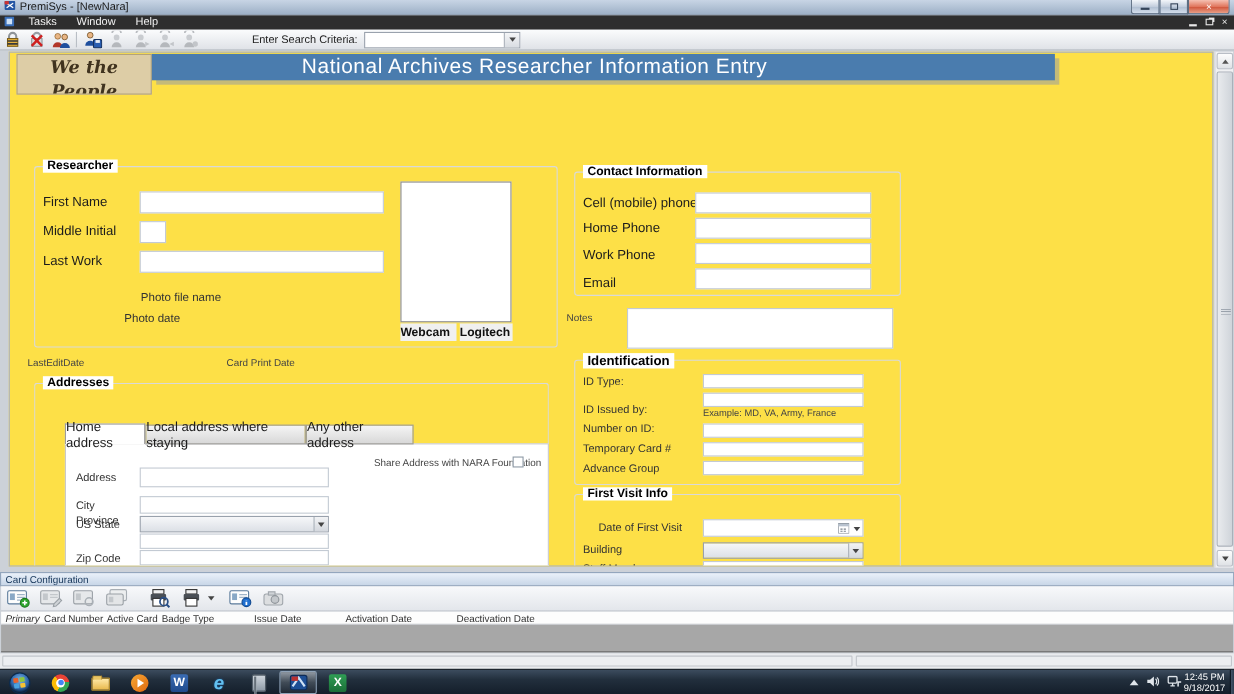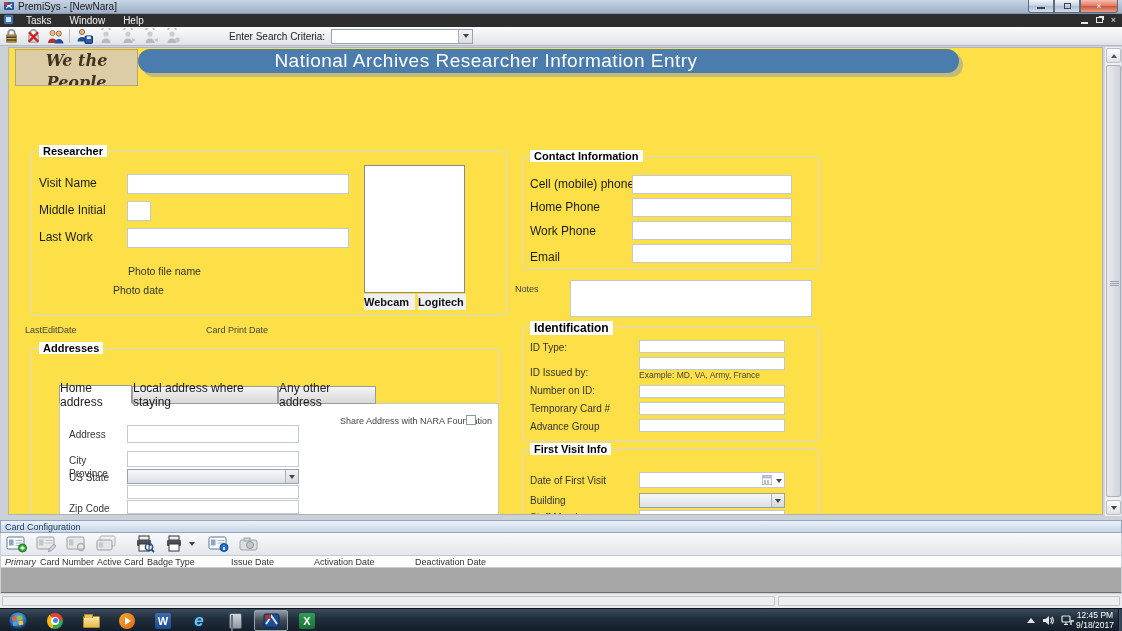--- a/index.html
+++ b/index.html
@@ -42,21 +42,21 @@
   
   .workspace { position:absolute; left:0; top:46px; width:1122px; height:474px; background:#ccd1d8; }
   .form-area { position:absolute; left:8px; top:1px; width:1095px; height:468px; background:#fde047; border:1px solid #b0b4ba; overflow:hidden; }
 
   .banner-img { position:absolute; left:6px; top:1px; width:123px; height:37px;
     background:#ddcda6; border:1px solid #b3a37c; overflow:hidden; text-align:center; }
   .banner-img .wtp { font-family:"DejaVu Serif", serif; font-style:italic; font-weight:bold;
     font-size:16px; color:#40331f; line-height:22px; }
   .banner-bar { position:absolute; left:129px; top:1px; width:821px; height:24px; 
     display:flex; align-items:center; justify-content:center;
-    box-shadow:4px 4px 0 rgba(150,155,162,.55);border-radius:12px; }
+    box-shadow:4px 4px 0 rgba(150,155,162,.55); }
   .banner-bar .bt { color:#fff; font-size:19px; letter-spacing:.5px; padding-right:125px; white-space:nowrap; }
 
   .groupbox { position:absolute; border:1px solid #d9d9d9; border-radius:3px; }
   .legend { position:absolute; top:-7px; left:7px; background:#fff; padding:0 4px;
     font-size:11px; font-weight:bold; color:#000; }
 
   .lbl { position:absolute; font-size:12px; color:#1c1c1c; white-space:nowrap; }
   .lbl-sm { position:absolute; font-size:10px; color:#333; white-space:nowrap; }
   .lbl-xs { position:absolute; font-size:9px; color:#444; white-space:nowrap; }
   .txt { position:absolute; border:1px solid #c3cad3; background:#fff; font-size:11px; padding:0 3px; }
@@ -249,21 +249,21 @@
         <div class="wtp">We the People</div>
 
       </div>
       <div class="banner-bar" style="background:#4A7CAE;">
         <span class="bt">National Archives Researcher Information Entry</span>
       </div>
 
       <div class="groupbox" style="left:22px; top:103px; width:476px; height:165px;">
         <span class="legend">Researcher</span>
       </div>
-      <span class="lbl" style="left:30px; top:128px;">Visit Name</span>
+      <span class="lbl" style="left:30px; top:128px;">First Name</span>
       <input class="txt" style="left: 118px; top: 126px; width: 222px; height: 20px;">
       <span class="lbl" style="left:30px; top:155px;">Middle Initial</span>
       <input class="txt" style="left: 118px; top: 153px; width: 24px; height: 20px;">
       <span class="lbl" style="left:30px; top:182px;">Last Work</span>
       <input class="txt" style="left: 118px; top: 180px; width: 222px; height: 20px;">
       <span class="lbl-sm" style="left:119px; top:217px; font-size:10.5px;">Photo file name</span>
       <span class="lbl-sm" style="left:104px; top:236px; font-size:10.5px;">Photo date</span>
       <div class="photo-box"></div>
       <button class="mini-btn" style="left:355px; top:246px; width:51px;">Webcam</button>
       <button class="mini-btn" style="left:409px; top:246px; width:48px;">Logitech</button>
@@ -323,21 +323,21 @@
       <span class="lbl-sm" style="left:521px; top:337px;">Number on ID:</span>
       <input class="txt" style="left: 630px; top: 337px; width: 146px; height: 13px;">
       <span class="lbl-sm" style="left:521px; top:355px;">Temporary Card #</span>
       <input class="txt" style="left: 630px; top: 354px; width: 146px; height: 13px;">
       <span class="lbl-sm" style="left:521px; top:373px;">Advance Group</span>
       <input class="txt" style="left: 630px; top: 371px; width: 146px; height: 13px;">
 
       <div class="groupbox" style="left:513px; top:401px; width:297px; height:114px;">
         <span class="legend">First Visit Info</span>
       </div>
-      <span class="lbl-sm" style="left:521px; top:427px;">Date of First Visit</span>
+      <span class="lbl-sm" style="left:535px; top:427px;">Date of First Visit</span>
       <div class="txt" style="left:630px; top:424px; width:146px; height:16px;">
         <span style="position:absolute; right:12px; top:2px;">
           <svg width="10" height="10">
               <rect x="0" y="1" width="10" height="9" fill="#fff" stroke="#7a828c"></rect>
               <rect x="0" y="1" width="10" height="2.5" fill="#b8c2ce"></rect>
               <path d="M2 6 h2 M5 6 h2 M2 8 h2 M5 8 h2" stroke="#7a828c"></path>
             </svg>
         </span>
         <span class="tri-down" style="position:absolute; right:2px; top:6px;"></span>
       </div>

